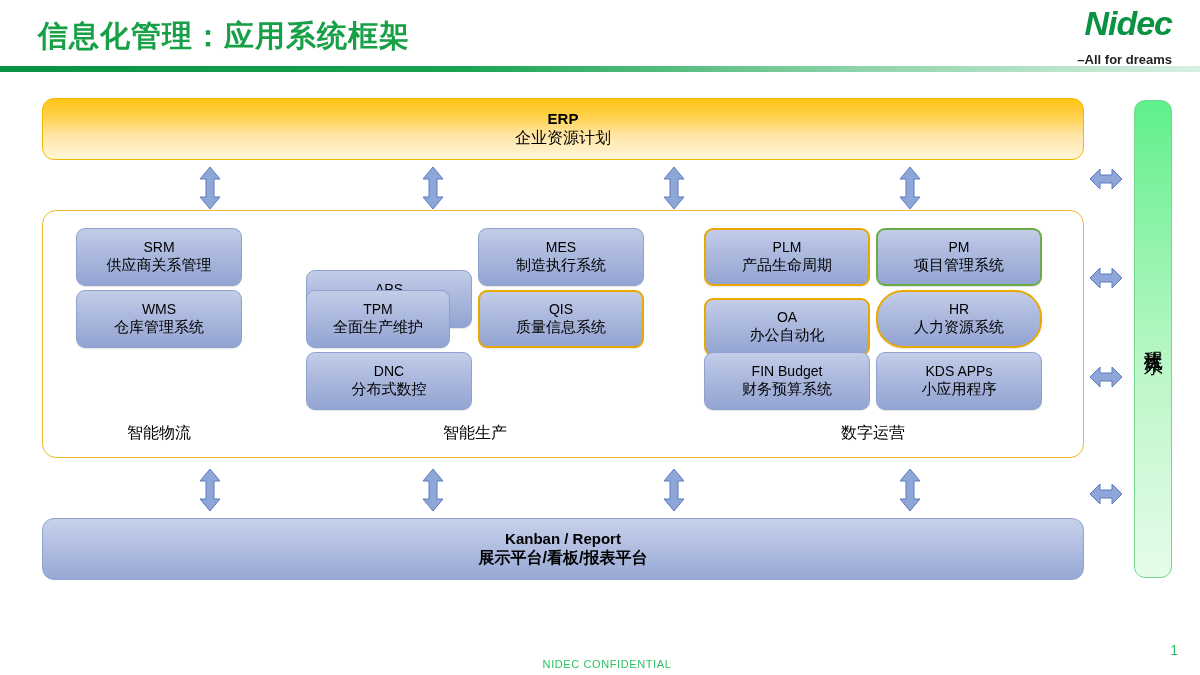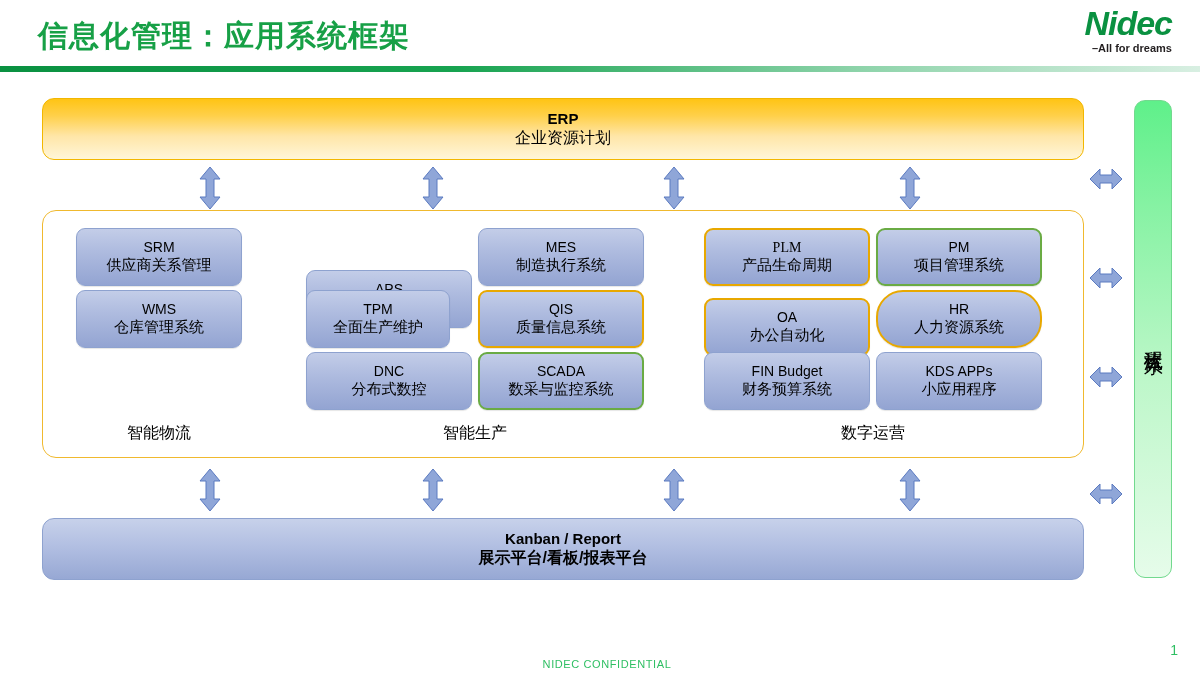--- a/index.html
+++ b/index.html
@@ -24,22 +24,22 @@
   }
   #logo-block {
     position: absolute; right: 28px; top: 6px;
     width: 180px; text-align: right;
   }
   #logo-word {
     font-size: 34px; font-weight: bold; font-style: italic;
     color: #0a9141; line-height: 1; letter-spacing: -1px;
   }
   #logo-tag {
-    font-size: 11px; font-weight: bold; color: #231f20;
-    line-height: 1.4; margin-top: 1px; white-space: nowrap;
+    font-size: 13px; font-weight: bold; color: #231f20;
+    line-height: 1.4; margin-top: 11px; white-space: nowrap;
   }
 
   
   .rbox {
     position: absolute;
     display: flex; flex-direction: column;
     align-items: center; justify-content: center;
     text-align: center;
     border-radius: 9px;
   }
@@ -189,27 +189,23 @@
   </div>
 
   <div class="rbox tile" style="left:478px; top:228px; width:166px; height:58px;">
     <div class="l1">MES</div>
     <div class="l2">制造执行系统</div>
   </div>
   <div class="rbox tile gold" style="left:478px; top:290px; width:166px; height:58px;">
     <div class="l1">QIS</div>
     <div class="l2">质量信息系统</div>
   </div>
-  <div class="rbox tile green" style="left:478px; top:352px; width:166px; height:58px;">
-    <div class="l1">SCADA</div>
-    <div class="l2">数采与监控系统</div>
-  </div>
   <div class="section-label" style="left:306px; top:423px; width:338px;">智能生产</div>
 
-  <div class="rbox tile gold" style="left:704px; top:228px; width:166px; height:58px;font-family:Liberation Serif, serif;">
+  <div class="rbox tile gold" style="left:704px; top:228px; width:166px; height:58px;">
     <div class="l1">PLM</div>
     <div class="l2">产品生命周期</div>
   </div>
   <div class="rbox tile gold" style="left:704px; top:298px; width:166px; height:58px;">
     <div class="l1">OA</div>
     <div class="l2">办公自动化</div>
   </div>
   <div class="rbox tile" style="left:704px; top:352px; width:166px; height:58px;">
     <div class="l1">FIN Budget</div>
     <div class="l2">财务预算系统</div>

